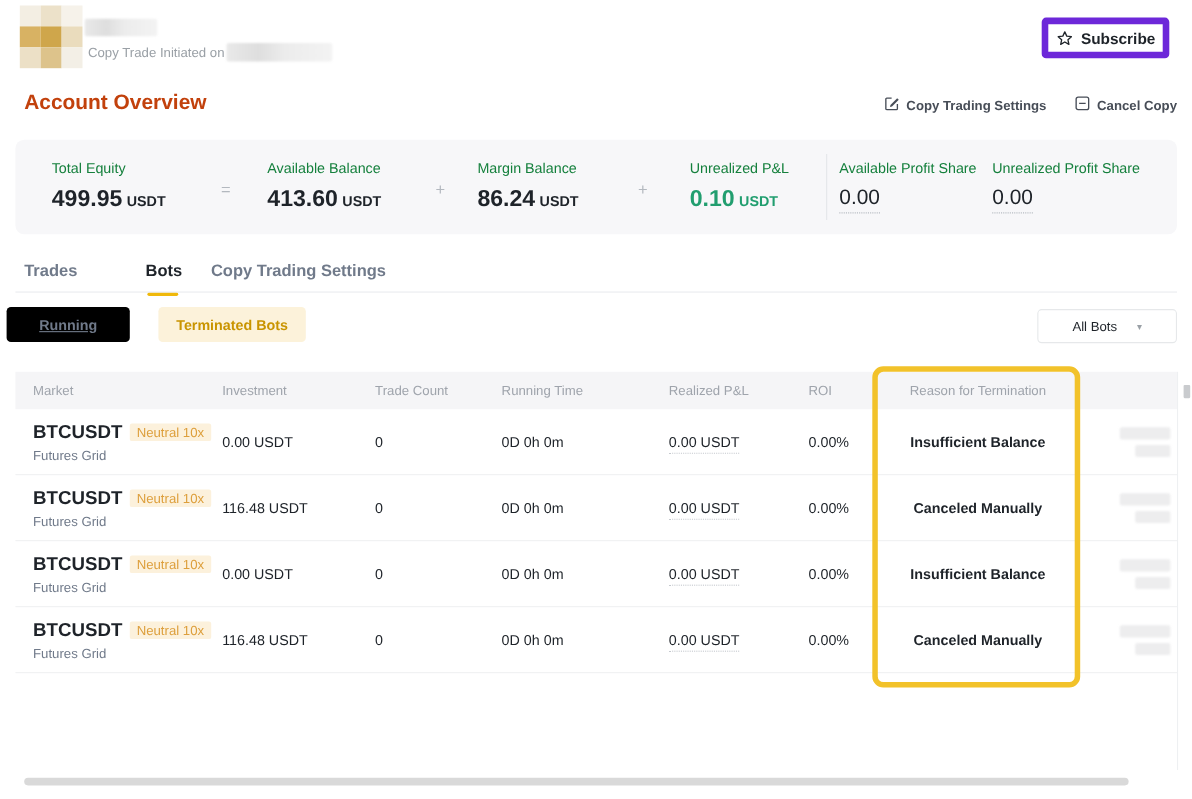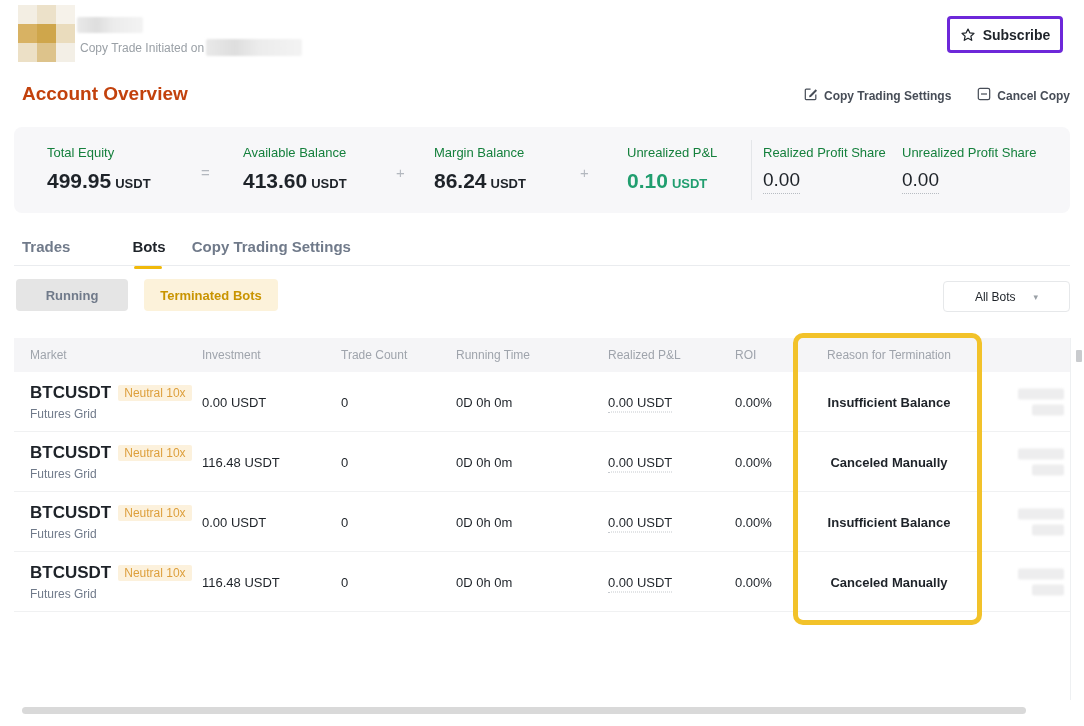--- a/index.html
+++ b/index.html
@@ -14,21 +14,21 @@
   .avatar div:nth-child(5){background:#cfa64b;} .avatar div:nth-child(6){background:#eadcbd;}
   .avatar div:nth-child(7){background:#ece0c6;} .avatar div:nth-child(8){background:#ddc38b;}
   .avatar div:nth-child(9){background:#f3efe6;}
   .redact { position:absolute; border-radius:2px; filter:blur(1px);
     background:linear-gradient(90deg,#e9e9e9,#dedede 30%,#ececec 55%,#f3f3f3); }
   .name-redact { left:77px; top:17px; width:66px; height:16px; }
   .date-redact { left:206px; top:39px; width:96px; height:17px; }
   .initiated { position:absolute; left:80px; top:41px; font-size:12px; color:#9aa0a6; }
 
   .subscribe-btn { position:absolute; left:947px; top:16px; width:116px; height:37px;
-    background:#fff; border:3px solid #6d28d9; border-radius:4px; display:flex;
+    background:#fff; border:6px solid #6d28d9; border-radius:4px; display:flex;
     align-items:center; justify-content:center; gap:7px; font-size:14px; font-weight:600;
     color:#1e2329; cursor:pointer; }
   .subscribe-btn svg { display:block; }
 
   
   .page-title { position:absolute; left:22px; top:83px; font-size:19px; font-weight:700; color:#c2410c; }
   .ov-links { position:absolute; right:14px; top:87px; display:flex; gap:26px; }
   .ov-link { display:flex; align-items:center; gap:6px; font-size:12px; font-weight:600;
     color:#474d57; cursor:pointer; }
 
@@ -49,21 +49,21 @@
   .tabs { position:absolute; left:22px; top:238px; display:flex; gap:26px; }
   .tab { font-size:15px; font-weight:600; color:#707a8a; padding-bottom:14px; cursor:pointer; position:relative; }
   .tab.active { color:#1e2329;margin-left:36px; }
   .tab.active::after { content:""; position:absolute; left:2px; bottom:0; width:28px; height:3px;
     background:#f0b90b; border-radius:2px; }
   .tabs-divider { position:absolute; left:14px; top:265px; width:1056px; height:1px; background:#eaecef; }
 
   
   .pill { position:absolute; top:279px; height:32px; border-radius:4px; display:flex;
     align-items:center; justify-content:center; font-size:13px; font-weight:600; cursor:pointer; }
-  .pill.running { left:16px; width:112px; background:#e5e5e5; color:#707a8a; }
+  .pill.running { left:6px; width:112px; background:#000000; color:#707a8a;text-decoration:underline; }
   .pill.terminated { left:144px; width:134px; background:#fcf2da; color:#c99400; }
   .select { position:absolute; left:943px; top:281px; width:127px; height:31px; background:#fff;
     border:1px solid #e6e8ea; border-radius:4px; display:flex; align-items:center;
     justify-content:center; gap:18px; font-size:12px; color:#1e2329; cursor:pointer; }
   .select .caret { font-size:9px; color:#9aa0a6; }
 
   
   .table { position:absolute; left:14px; top:338px; width:1056px; }
   .thead { position:relative; height:34px; background:#f5f5f7; }
   .th { position:absolute; top:50%; transform:translateY(-50%); font-size:12px; color:#9fa4ac; white-space:nowrap; }
@@ -159,21 +159,21 @@
       <div class="lbl">Margin Balance</div>
       <div><span class="val">86.24</span><span class="unit">USDT</span></div>
     </div>
     <div class="op" style="left:566px">+</div>
     <div class="stat green" style="left:613px">
       <div class="lbl">Unrealized P&amp;L</div>
       <div><span class="val">0.10</span><span class="unit">USDT</span></div>
     </div>
     <div class="vdivider"></div>
     <div class="stat" style="left:749px">
-      <div class="lbl">Realized Profit Share</div>
+      <div class="lbl">Available Profit Share</div>
       <div><span class="plainval">0.00</span></div>
     </div>
     <div class="stat" style="left:888px">
       <div class="lbl">Unrealized Profit Share</div>
       <div><span class="plainval">0.00</span></div>
     </div>
   </div>
 
   <div class="tabs">
     <div class="tab">Trades</div>

